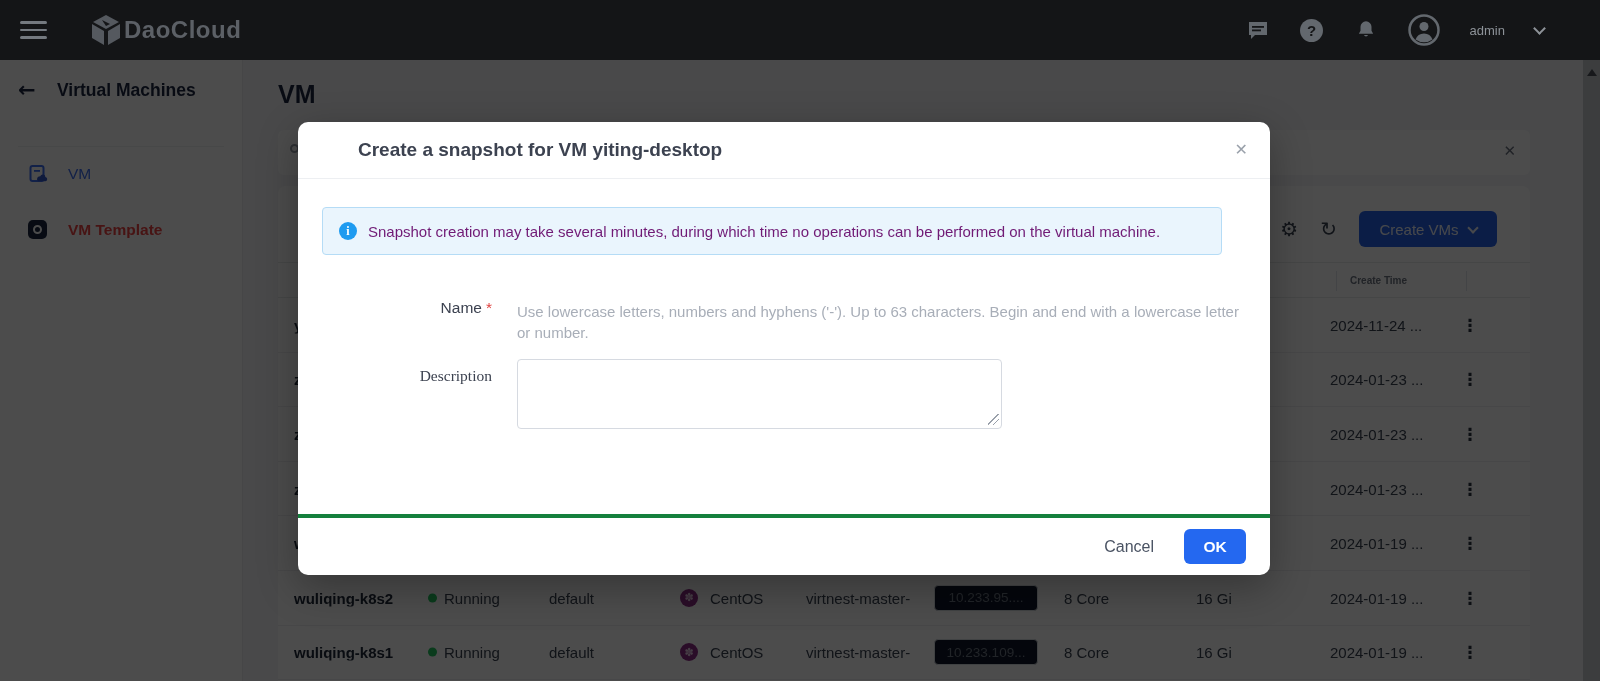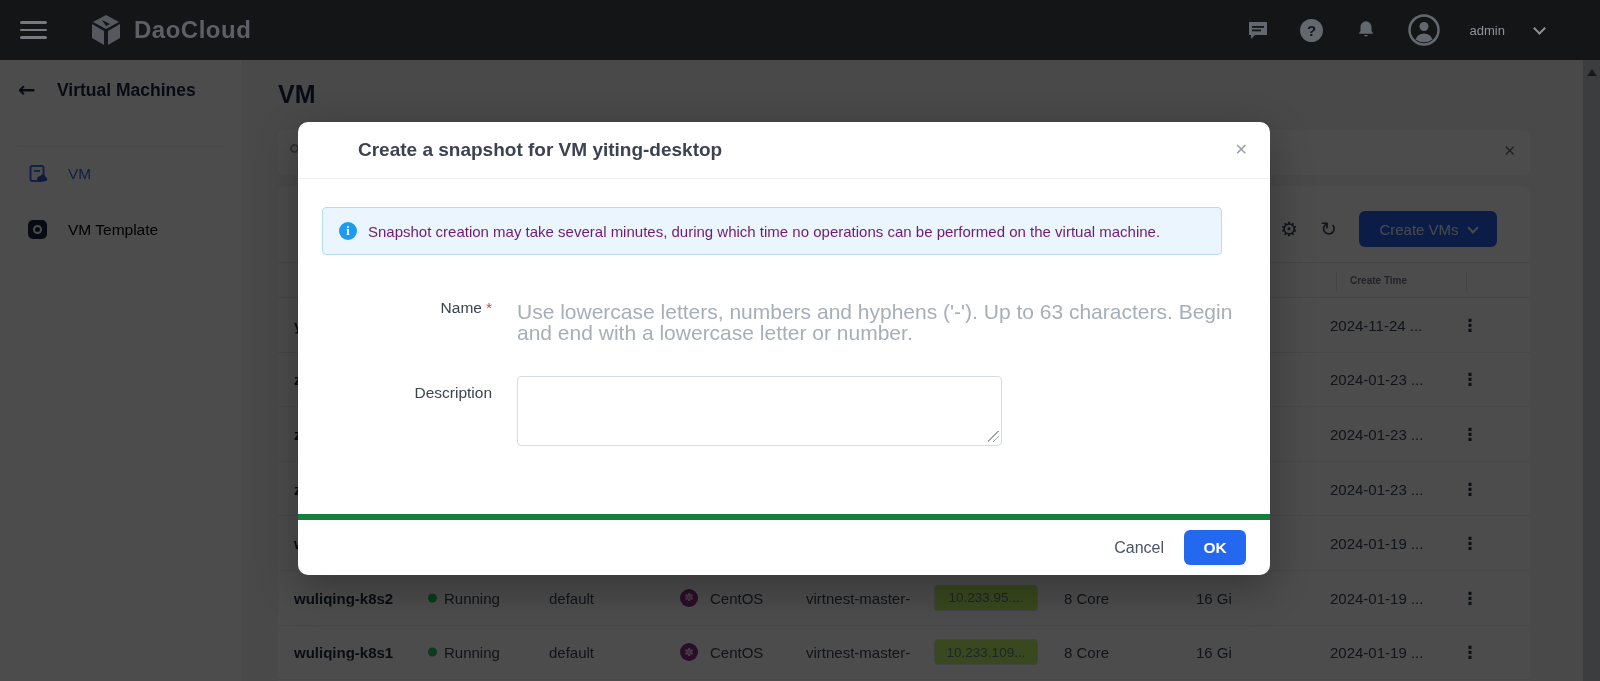--- a/index.html
+++ b/index.html
@@ -4,42 +4,42 @@
 <style>
   * { box-sizing: border-box; margin: 0; padding: 0; }
   html,body { width:1600px; height:681px; }
   body { font-family:"Liberation Sans","DejaVu Sans",sans-serif; overflow:hidden; }
   .app { position:relative; width:1600px; height:681px; background:#f5f6f8; overflow:hidden; }
 
   
   .topbar { position:absolute; left:0; top:0; width:1600px; height:60px; background:#141517; z-index:6; }
   .hamburger { position:absolute; left:20px; top:21px; width:27px; height:18px; cursor:pointer; }
   .hamburger span { display:block; height:2.5px; background:#757a80; border-radius:2px; margin-bottom:5px; }
-  .logo { position:absolute; left:88px; top:12px; display:flex; align-items:center; gap:10px; }
+  .logo { position:absolute; left:88px; top:12px; display:flex; align-items:center; }
   .brand { color:#5c6066; font-size:24px; font-weight:700; letter-spacing:.5px; }
   .top-right { position:absolute; right:56px; top:0; height:60px; display:flex; align-items:center; gap:30px; }
   .ticon { width:24px; height:24px; display:flex; align-items:center; justify-content:center; }
   .help-circle { width:23px; height:23px; border-radius:50%; background:#63686e; color:#141517; font-weight:700; font-size:15px; display:flex; align-items:center; justify-content:center; }
   .avatar { width:32px; height:32px; }
   .admin-name { color:#8d9298; font-size:13px; }
   .chev { width:9px; height:9px; border-right:2px solid #8d9298; border-bottom:2px solid #8d9298; transform:rotate(45deg); margin-top:-4px; }
 
   
   .sidebar { position:absolute; left:0; top:60px; width:243px; height:621px; background:#ffffff; border-right:1px solid #e9ebee; z-index:1; }
   .side-head { position:absolute; left:0; top:30px; width:100%; display:flex; align-items:center; }
   .back-arrow { position:absolute; left:18px; font-size:21px; font-weight:700; color:#1c2742; font-family:"DejaVu Sans",sans-serif; }
   .side-title { position:absolute; left:57px; font-size:17.5px; font-weight:700; color:#1c2742; white-space:nowrap; }
   .side-divider { position:absolute; left:18px; right:18px; top:86px; border-top:1px solid #eef0f2; }
   .side-item { position:absolute; left:0; width:243px; height:36px; display:flex; align-items:center; cursor:pointer; }
   .side-item .sicon { position:absolute; left:28px; width:20px; height:20px; }
   .side-item .slabel { position:absolute; left:68px; font-size:15.5px; }
   .item-vm { top:96px; }
   .item-vm .slabel { color:#3f6ff0; font-weight:500; }
   .item-tpl { top:152px; }
-  .item-tpl .slabel { color:#000000; }
+  .item-tpl .slabel { color:#ef4444;font-weight:bold; }
   .tpl-icon { width:19px; height:19px; background:#1b2742; border-radius:5px; display:flex; align-items:center; justify-content:center; }
   .tpl-icon i { display:block; width:9px; height:9px; border:2px solid #ffffff; border-radius:50%; }
 
   
   .page-title { position:absolute; left:278px; top:80px; font-size:25px; font-weight:800; color:#1c2742; z-index:1; }
   .banner { position:absolute; left:278px; top:130px; width:1252px; height:45px; background:#ffffff; border-radius:6px; z-index:1; }
   .banner .search-glyph { position:absolute; left:12px; top:14px; width:12px; height:12px; }
   .search-glyph i { display:block; width:9px; height:9px; border:2px solid #9aa1ab; border-radius:50%; }
   .search-glyph b { position:absolute; left:8px; top:8px; width:5px; height:2px; background:#9aa1ab; transform:rotate(45deg); }
   .banner-close { position:absolute; right:14px; top:12px; font-size:15px; color:#6b7280; cursor:pointer; font-family:"DejaVu Sans",sans-serif; }
@@ -58,21 +58,21 @@
   .trow { position:relative; width:1252px; height:54.6px; border-bottom:1px solid #edeff2; }
   .cell { position:absolute; top:50%; transform:translateY(-50%); font-size:15px; color:#3a4352; white-space:nowrap; }
   .c-name { left:16px; max-width:112px; overflow:hidden; font-weight:700; color:#202a3a; }
   .c-dot { left:150px; width:9px; height:9px; border-radius:50%; background:#22c55e; }
   .c-status { left:166px; }
   .c-ns { left:271px; }
   .c-osicon { left:402px; width:18px; height:18px; border-radius:50%; background:#8e2c86; display:flex; align-items:center; justify-content:center; }
   .c-osicon i { font-style:normal; color:#ecd4ea; font-size:11px; line-height:1; font-family:"DejaVu Sans",sans-serif; }
   .c-os { left:432px; }
   .c-node { left:528px; max-width:120px; overflow:hidden; }
-  .c-chip { left:656px; width:104px; height:26px; background:#bef264; border:1px solid #d8dce1; border-radius:4px; font-size:13.5px; color:#707885; display:flex; align-items:center; justify-content:center; }
+  .c-chip { left:656px; width:104px; height:26px; background:#0f172a; border:1px solid #d8dce1; border-radius:4px; font-size:13.5px; color:#707885; display:flex; align-items:center; justify-content:center; }
   .c-cpu { left:786px; }
   .c-mem { left:918px; }
   .c-date { left:1052px; }
   .c-kebab { left:1182px; width:20px; text-align:center; font-size:17px; font-weight:700; color:#2a3342; cursor:pointer; font-family:"DejaVu Sans",sans-serif; }
 
   
   .scrollbar { position:absolute; right:0; top:60px; width:17px; height:621px; background:#caccd1; z-index:1; }
   .scroll-up { position:absolute; left:3.5px; top:9px; width:0; height:0; border-left:5px solid transparent; border-right:5px solid transparent; border-bottom:7px solid #4e535b; }
 
   
@@ -81,31 +81,31 @@
   
   .modal { position:absolute; left:298px; top:122px; width:972px; height:453px; background:#ffffff; border-radius:10px; z-index:10; box-shadow:0 12px 40px rgba(0,0,0,.3); }
   .modal-header { position:relative; height:57px; border-bottom:1px solid #edeff2; display:flex; align-items:center; padding:0 24px; }
   .modal-title { font-size:19px; font-weight:600; color:#3c4250;margin-left:36px; }
   .modal-close { position:absolute; right:22px; top:18px; font-size:16px; color:#9aa1ab; cursor:pointer; font-family:"DejaVu Sans",sans-serif; }
   .modal-body { padding:28px 24px 0 0; }
   .alert-info { margin:0 24px; height:48px; background:#eaf5fd; border:1px solid #b5dcf6; border-radius:4px; display:flex; align-items:center; gap:11px; padding:0 16px; }
   .info-icon { width:18px; height:18px; min-width:18px; border-radius:50%; background:#1e9bf0; color:#ffffff; font-size:12px; font-weight:700; display:flex; align-items:center; justify-content:center; font-family:"Liberation Serif",serif; }
   .alert-text { font-size:15px; color:#701a75; white-space:nowrap; }
   .form-row { display:flex; margin-top:36px; }
-  .form-row.desc { margin-top:33px; }
+  .form-row.desc { margin-top:16px;font-family:Liberation Serif, serif; }
   .form-label { width:194px; min-width:194px; text-align:right; font-size:15.5px; color:#3c4250; padding-top:8px; }
   .req { color:#e0403e; margin-left:4px; }
   .form-ctl { margin-left:25px; }
   .text-input { width:485px; height:36px; border:1px solid #d6dae1; border-radius:4px; font-size:15px; color:#3c4250; padding:0 12px; font-family:inherit; outline:none; background:#fff; }
-  .form-help { width:726px; margin-top:10px; font-size:21px; line-height:21px; color:#a8aeb8; }
+  .form-help { width:726px; margin-top:10px; font-size:15px; line-height:21px; color:#a8aeb8; }
   .ta-wrap { position:relative; width:485px; height:70px; }
   .textarea { width:485px; height:70px; border:1px solid #d6dae1; border-radius:4px; resize:none; font-family:inherit; font-size:15px; color:#3c4250; padding:8px 12px; outline:none; background:#fff; }
   .resize-handle { position:absolute; right:3px; bottom:4px; width:11px; height:11px; pointer-events:none;
     background:linear-gradient(135deg,transparent 45%,#9aa1ab 45%,#9aa1ab 52%,transparent 52%,transparent 70%,#9aa1ab 70%,#9aa1ab 77%,transparent 77%); }
-  .modal-footer { position:absolute; left:0; bottom:0; width:100%; height:61px; border-top:6px solid #15803d; display:flex; align-items:center; justify-content:flex-end; gap:20px; padding-right:24px; }
+  .modal-footer { position:absolute; left:0; bottom:0; width:100%; height:61px; border-top:4px solid #15803d; display:flex; align-items:center; justify-content:flex-end; gap:30px; padding-right:24px; }
   .btn-cancel { background:none; border:none; font-size:16px; color:#4a5363; cursor:pointer; font-family:inherit; }
   .btn-ok { width:62px; height:35px; background:#2468f0; border:none; border-radius:6px; color:#ffffff; font-size:15.5px; font-weight:600; cursor:pointer; font-family:inherit; }
 </style>
 </head>
 <body>
 
 <div class="app">
 
   <div class="topbar">
     <div class="hamburger">

